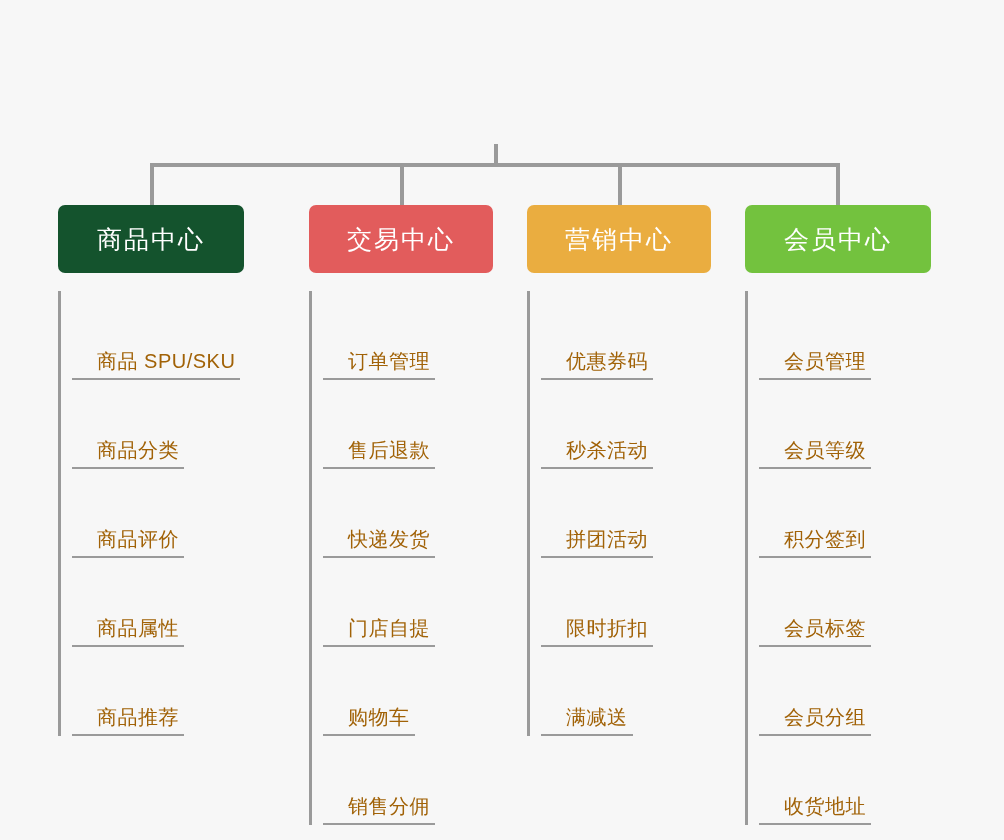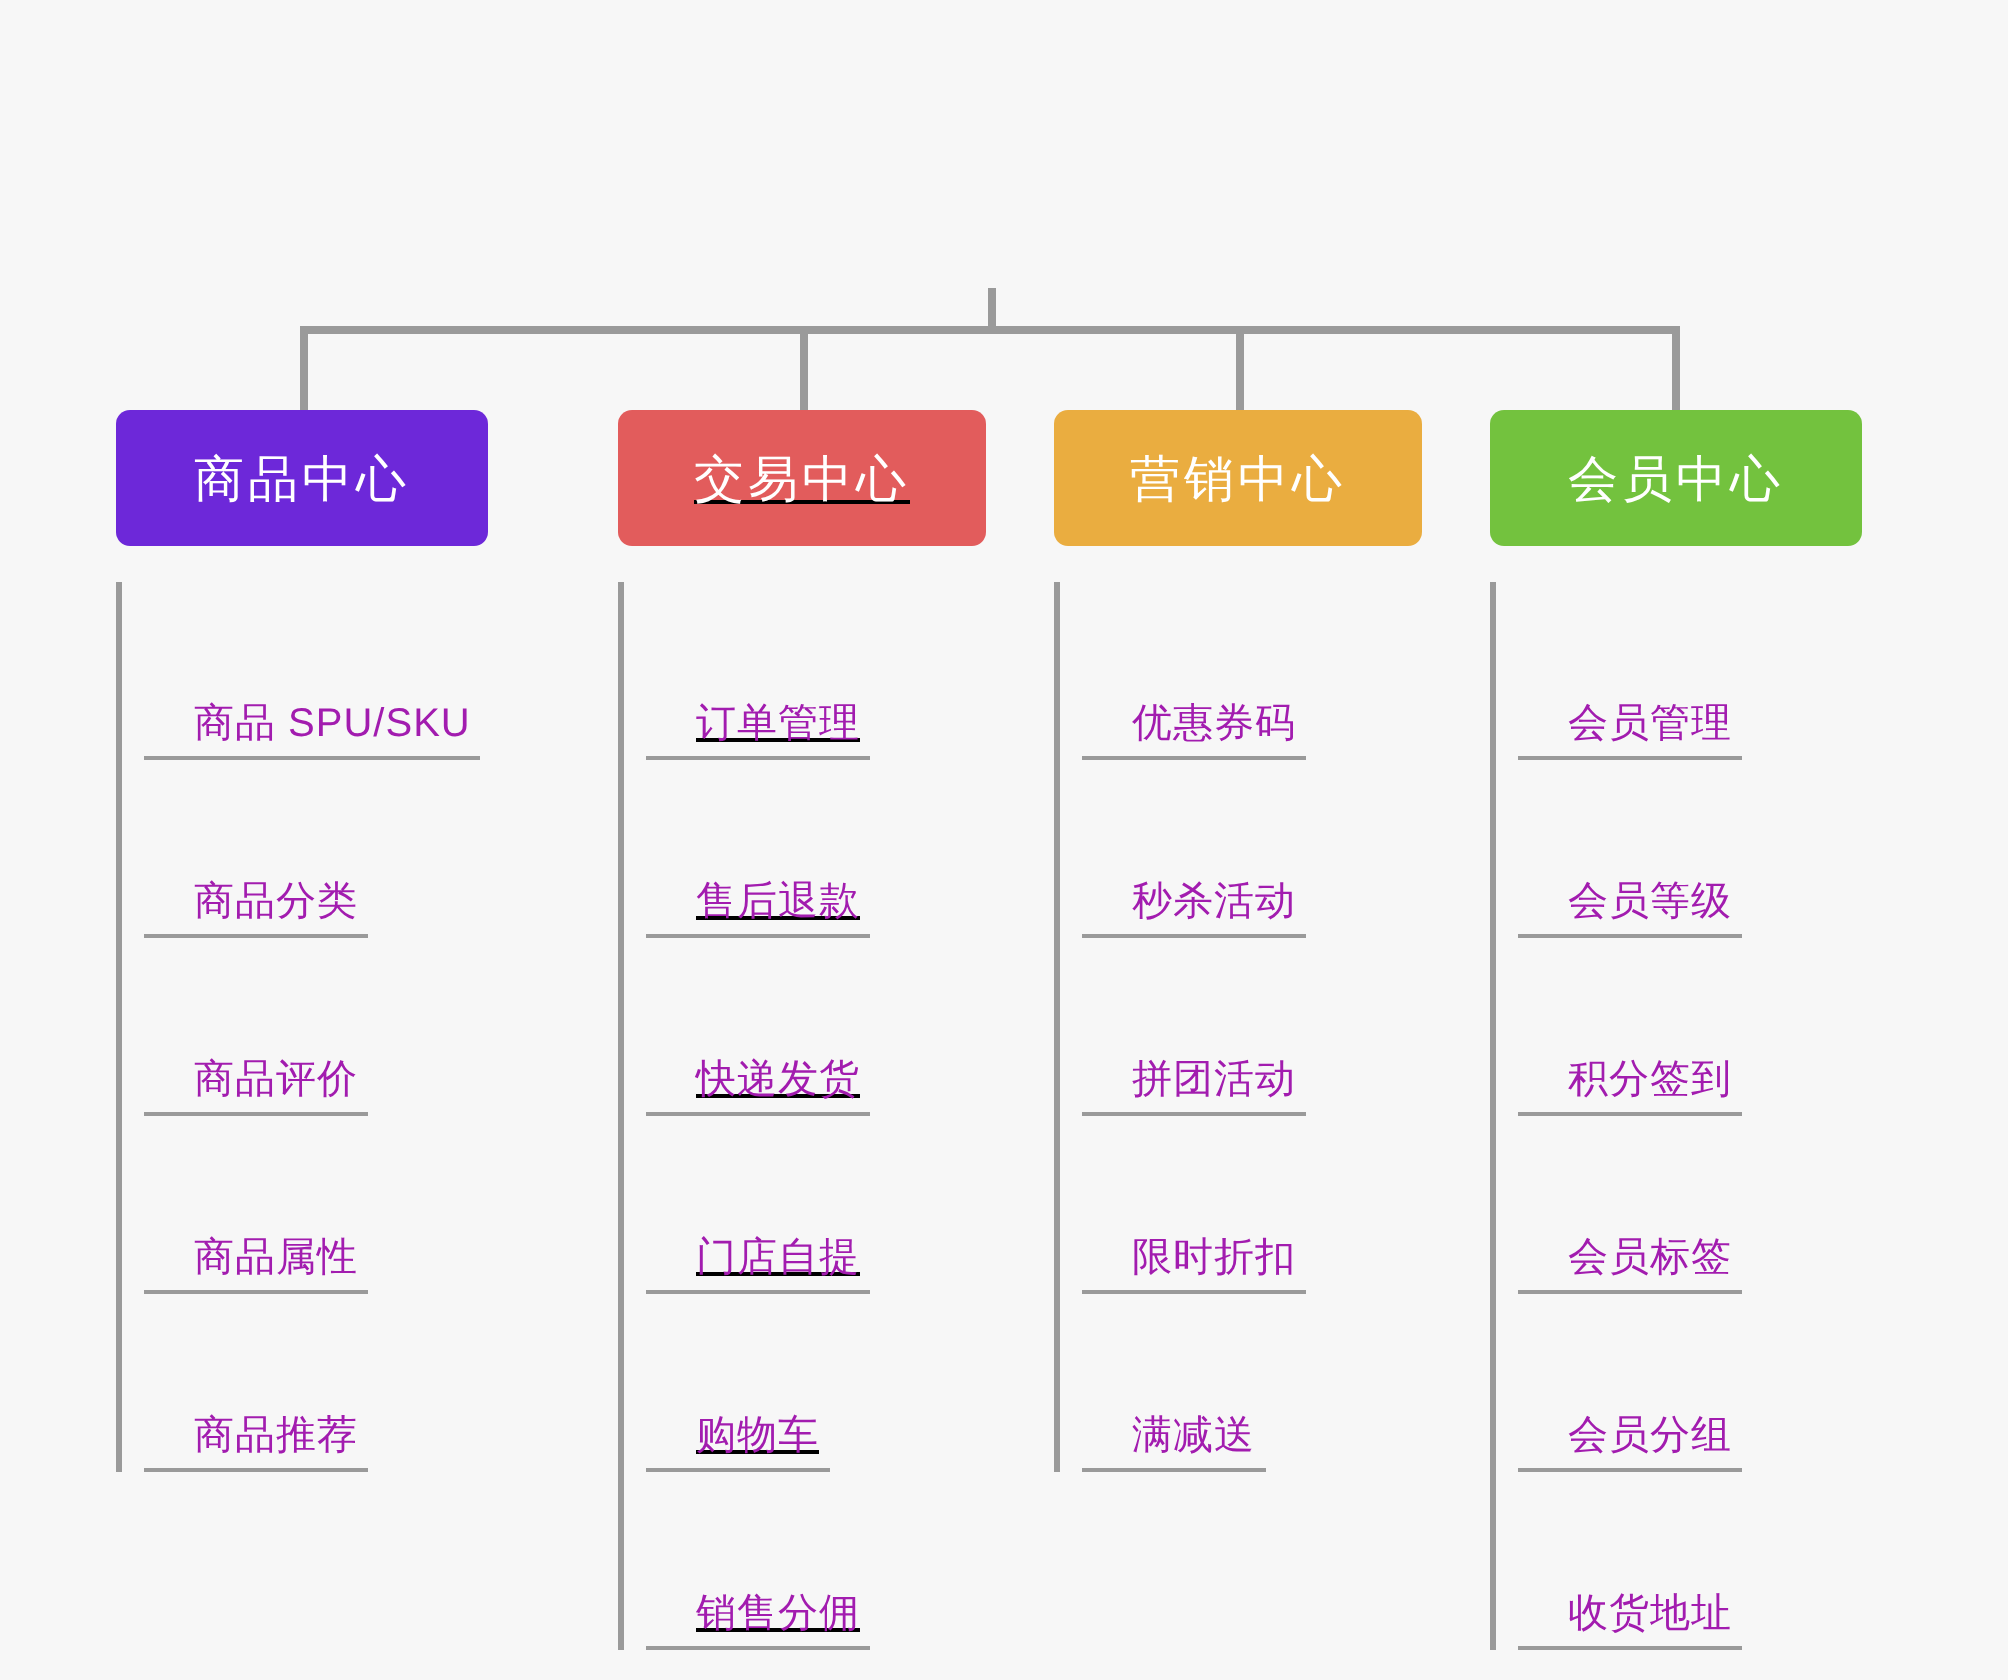--- a/index.html
+++ b/index.html
@@ -54,21 +54,21 @@
   #drop-2 { left: 618px; }
   #drop-3 { left: 836px; }
 
   
   .column {
     position: absolute;
     top: 205px;
     width: 200px;
   }
   #col-0 { left: 58px;  width: 186px; }
-  #col-1 { left: 309px; width: 184px; text-decoration: underline; }
+  #col-1 { left: 309px; width: 184px; }
   #col-2 { left: 527px; width: 184px; }
   #col-3 { left: 745px; width: 186px; }
 
   .col-header {
     height: 68px;
     border-radius: 7px;
     display: flex;
     align-items: center;
     justify-content: center;
     color: #ffffff;
@@ -85,21 +85,21 @@
   }
   .leaf {
     position: relative;
     height: 89px;
     display: flex;
     align-items: flex-end;
     padding-bottom: 5px;
   }
   .leaf-label {
     font-size: 20px;
-    color: #a21caf;
+    color: #a16207;
     white-space: nowrap;
     padding-left: 22px;
     letter-spacing: 0.5px;
   }
   .leaf-rule {
     position: absolute;
     left: -3px;
     bottom: 0;
     height: 2px;
     background: #9a9a9a;
@@ -112,21 +112,21 @@
 
 
   <div class="conn" id="conn-stem"></div>
   <div class="conn" id="conn-bar"></div>
   <div class="conn conn-drop" id="drop-0"></div>
   <div class="conn conn-drop" id="drop-1"></div>
   <div class="conn conn-drop" id="drop-2"></div>
   <div class="conn conn-drop" id="drop-3"></div>
 
   <div class="column" id="col-0">
-    <div class="col-header" style="background: #6d28d9;">
+    <div class="col-header" style="background: #14532d;">
       <span>商品中心</span>
     </div>
     <div class="col-body">
       <div class="leaf">
         <span class="leaf-label">商品 SPU/SKU</span>
         <span class="leaf-rule" style="width: 168px;"></span>
       </div>
       <div class="leaf">
         <span class="leaf-label">商品分类</span>
         <span class="leaf-rule" style="width: 112px;"></span>

